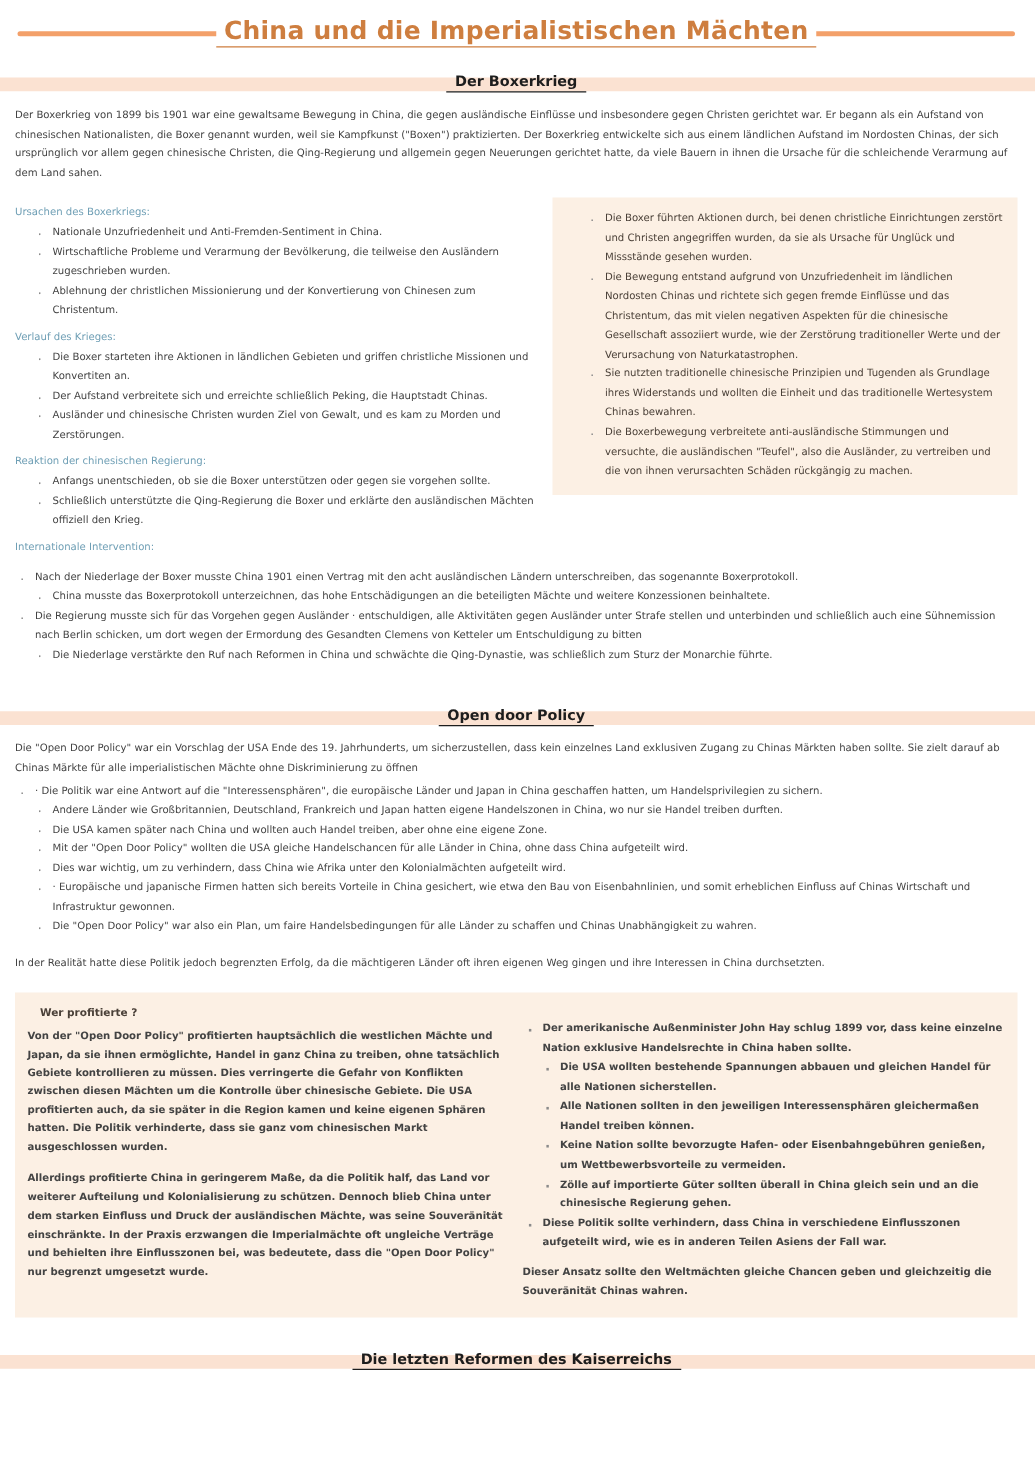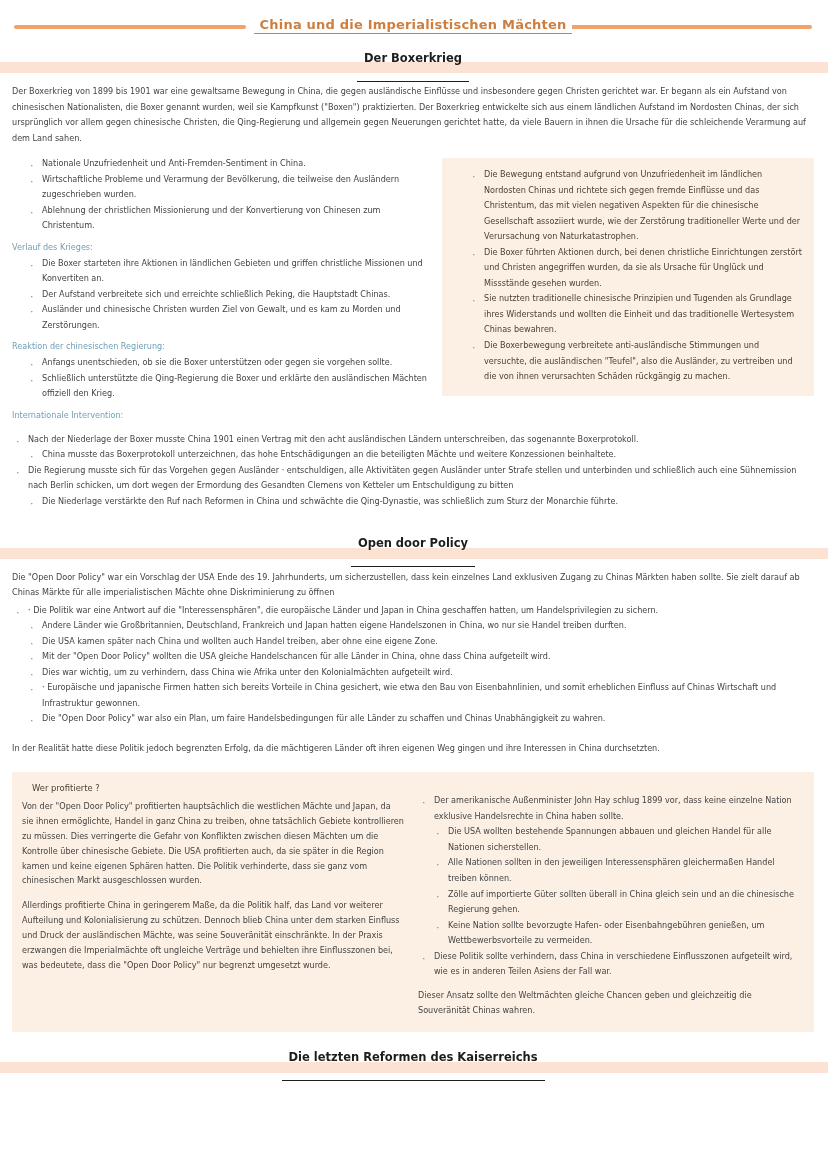--- a/index.html
+++ b/index.html
@@ -37,21 +37,21 @@
     top: 21px;
     height: 4px;
     border-radius: 3px;
     background: #f3a06a;
   }
   .title-rule.left  { left: 2px;  width: 232px; }
   .title-rule.right { right: 2px; width: 322px; }
   .doc-title {
     position: relative;
     z-index: 2;
-    font-size: 13px;
+    font-size: 20px;
     font-weight: 700;
     color: #ce7e3f;
     letter-spacing: .2px;
     border-bottom: 1.5px solid #ce7e3f;
     padding: 0 6px 1px 6px;
     background: #fff;
     white-space: nowrap;
   }
 
   
@@ -72,21 +72,21 @@
     height: 11px;
     background: #fbe2d2;
   }
   .band-label {
     position: relative;
     z-index: 2;
     font-size: 11.5px;
     font-weight: 700;
     color: #1d1d1d;
     border-bottom: 1.2px solid #1d1d1d;
-    padding: 0 7px 16px 7px;
+    padding: 0 7px 1px 7px;
     white-space: nowrap;
   }
 
   
   .para {
     font-size: 8.1px;
     line-height: 1.92;
     color: #434343;
     margin: 0 0 2px 0;
     text-align: left;
@@ -153,20 +153,21 @@
   .spacer-sm { height: 8px; }
   .spacer-md { height: 14px; }
   .spacer-lg { height: 22px; }
 
   
   .callout-2col {
     display: flex;
     background: #fcf0e4;
     box-sizing: border-box;
     padding: 9px 10px 12px 10px;
+    font-weight: bold;
   }
   .callout-2col .cl { width: 396px; flex: 0 0 396px; padding-right: 14px; box-sizing: border-box;}
   .callout-2col .cr { flex: 1 1 auto; }
 </style>
 </head>
 <body>
 
 <div class="page">
 
   <div class="title-row">
@@ -179,20 +180,21 @@
     <span class="band-label">Der Boxerkrieg</span>
   </div>
 
   <p class="para">Der Boxerkrieg von 1899 bis 1901 war eine gewaltsame Bewegung in China, die gegen ausländische Einflüsse und insbesondere gegen Christen gerichtet war. Er begann als ein Aufstand von chinesischen Nationalisten, die Boxer genannt wurden, weil sie Kampfkunst ("Boxen") praktizierten. Der Boxerkrieg entwickelte sich aus einem ländlichen Aufstand im Nordosten Chinas, der sich ursprünglich vor allem gegen chinesische Christen, die Qing-Regierung und allgemein gegen Neuerungen gerichtet hatte, da viele Bauern in ihnen die Ursache für die schleichende Verarmung auf dem Land sahen.</p>
 
   <div class="spacer-sm"></div>
 
   <div class="cols">
     <div class="col-left">
 
+      <div class="subhead">Ursachen des Boxerkriegs:</div>
       <ul class="bl">
         <li>Nationale Unzufriedenheit und Anti-Fremden-Sentiment in China.</li>
         <li>Wirtschaftliche Probleme und Verarmung der Bevölkerung, die teilweise den Ausländern zugeschrieben wurden.</li>
         <li>Ablehnung der christlichen Missionierung und der Konvertierung von Chinesen zum Christentum.</li>
       </ul>
 
       <div class="subhead">Verlauf des Krieges:</div>
       <ul class="bl">
         <li>Die Boxer starteten ihre Aktionen in ländlichen Gebieten und griffen christliche Missionen und Konvertiten an.</li>
         <li>Der Aufstand verbreitete sich und erreichte schließlich Peking, die Hauptstadt Chinas.</li>
@@ -207,22 +209,22 @@
 
       <div class="subhead">Internationale Intervention:</div>
       <ul class="bl">
       </ul>
 
     </div>
 
     <div class="col-right">
       <div class="callout" style="margin-top:2px;">
         <ul class="bl">
+          <li>Die Boxer führten Aktionen durch, bei denen christliche Einrichtungen zerstört und Christen angegriffen wurden, da sie als Ursache für Unglück und Missstände gesehen wurden.</li>
           <li>Die Bewegung entstand aufgrund von Unzufriedenheit im ländlichen Nordosten Chinas und richtete sich gegen fremde Einflüsse und das Christentum, das mit vielen negativen Aspekten für die chinesische Gesellschaft assoziiert wurde, wie der Zerstörung traditioneller Werte und der Verursachung von Naturkatastrophen.</li>
-          <li>Die Boxer führten Aktionen durch, bei denen christliche Einrichtungen zerstört und Christen angegriffen wurden, da sie als Ursache für Unglück und Missstände gesehen wurden.</li>
           <li>Sie nutzten traditionelle chinesische Prinzipien und Tugenden als Grundlage ihres Widerstands und wollten die Einheit und das traditionelle Wertesystem Chinas bewahren.</li>
           <li>Die Boxerbewegung verbreitete anti-ausländische Stimmungen und versuchte, die ausländischen "Teufel", also die Ausländer, zu vertreiben und die von ihnen verursachten Schäden rückgängig zu machen.</li>
         </ul>
       </div>
     </div>
   </div>
 
   <div class="spacer-sm"></div>
 
   <ul class="bl lvl0">
@@ -271,22 +273,22 @@
       <div class="spacer-sm"></div>
       <p class="para tight">Allerdings profitierte China in geringerem Maße, da die Politik half, das Land vor weiterer Aufteilung und Kolonialisierung zu schützen. Dennoch blieb China unter dem starken Einfluss und Druck der ausländischen Mächte, was seine Souveränität einschränkte. In der Praxis erzwangen die Imperialmächte oft ungleiche Verträge und behielten ihre Einflusszonen bei, was bedeutete, dass die "Open Door Policy" nur begrenzt umgesetzt wurde.</p>
     </div>
     <div class="cr">
       <ul class="bl lvl0" style="margin-top:12px;">
         <li>Der amerikanische Außenminister John Hay schlug 1899 vor, dass keine einzelne Nation exklusive Handelsrechte in China haben sollte.</li>
       </ul>
       <ul class="bl">
         <li>Die USA wollten bestehende Spannungen abbauen und gleichen Handel für alle Nationen sicherstellen.</li>
         <li>Alle Nationen sollten in den jeweiligen Interessensphären gleichermaßen Handel treiben können.</li>
+        <li>Keine Nation sollte bevorzugte Hafen- oder Eisenbahngebühren genießen, um Wettbewerbsvorteile zu vermeiden.</li>
         <li>Zölle auf importierte Güter sollten überall in China gleich sein und an die chinesische Regierung gehen.</li>
-        <li>Keine Nation sollte bevorzugte Hafen- oder Eisenbahngebühren genießen, um Wettbewerbsvorteile zu vermeiden.</li>
       </ul>
       <ul class="bl lvl0">
         <li>Diese Politik sollte verhindern, dass China in verschiedene Einflusszonen aufgeteilt wird, wie es in anderen Teilen Asiens der Fall war.</li>
       </ul>
       <div class="spacer-sm"></div>
       <p class="para tight">Dieser Ansatz sollte den Weltmächten gleiche Chancen geben und gleichzeitig die Souveränität Chinas wahren.</p>
     </div>
   </div>
 
   <div class="spacer-md"></div>

